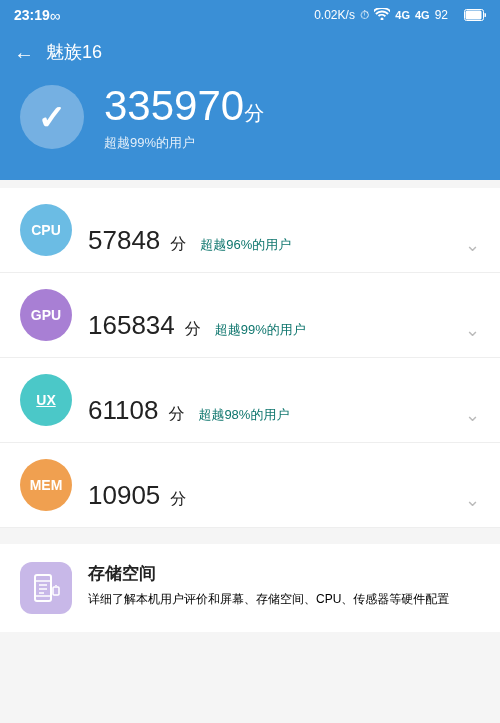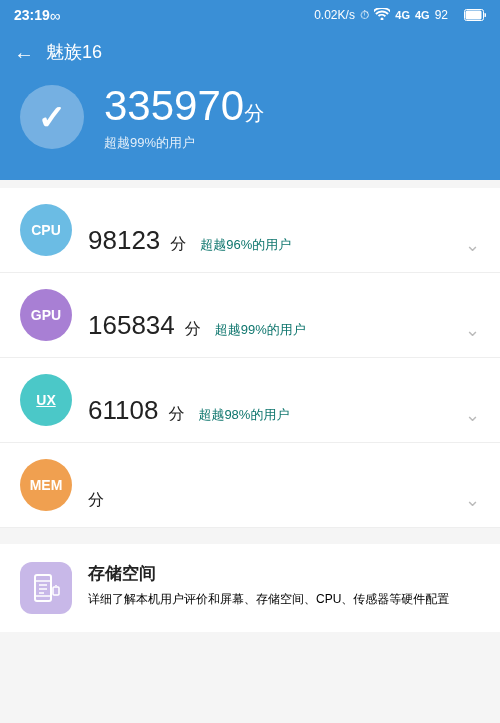--- a/index.html
+++ b/index.html
@@ -223,21 +223,21 @@
     <div class="score-sub">超越99%的用户</div>
   </div>
 </div>
 
 <div class="section-gap"></div>
 
 <div class="metrics" id="metrics-container">
 <div class="metric-row">
       <div class="metric-badge badge-cpu">CPU</div>
       <div class="metric-content">
-        <span class="metric-score">98123</span>
+        <span class="metric-score">57848</span>
         <span class="metric-score-unit">分</span>
         <span class="metric-percentile">超越96%的用户</span>
       </div>
       <span class="metric-chevron">⌄</span>
     </div>
     <div class="metric-row">
       <div class="metric-badge badge-gpu">GPU</div>
       <div class="metric-content">
         <span class="metric-score">165834</span>
         <span class="metric-score-unit">分</span>
@@ -250,20 +250,21 @@
       <div class="metric-content">
         <span class="metric-score">61108</span>
         <span class="metric-score-unit">分</span>
         <span class="metric-percentile">超越98%的用户</span>
       </div>
       <span class="metric-chevron">⌄</span>
     </div>
     <div class="metric-row">
       <div class="metric-badge badge-mem">MEM</div>
       <div class="metric-content">
+        <span class="metric-score">10905</span>
         <span class="metric-score-unit">分</span>
       </div>
       <span class="metric-chevron">⌄</span>
     </div>
   </div>
 
 <div class="section-gap"></div>
 
 <div class="my-phone-card">
   <div class="my-phone-icon-wrap">

